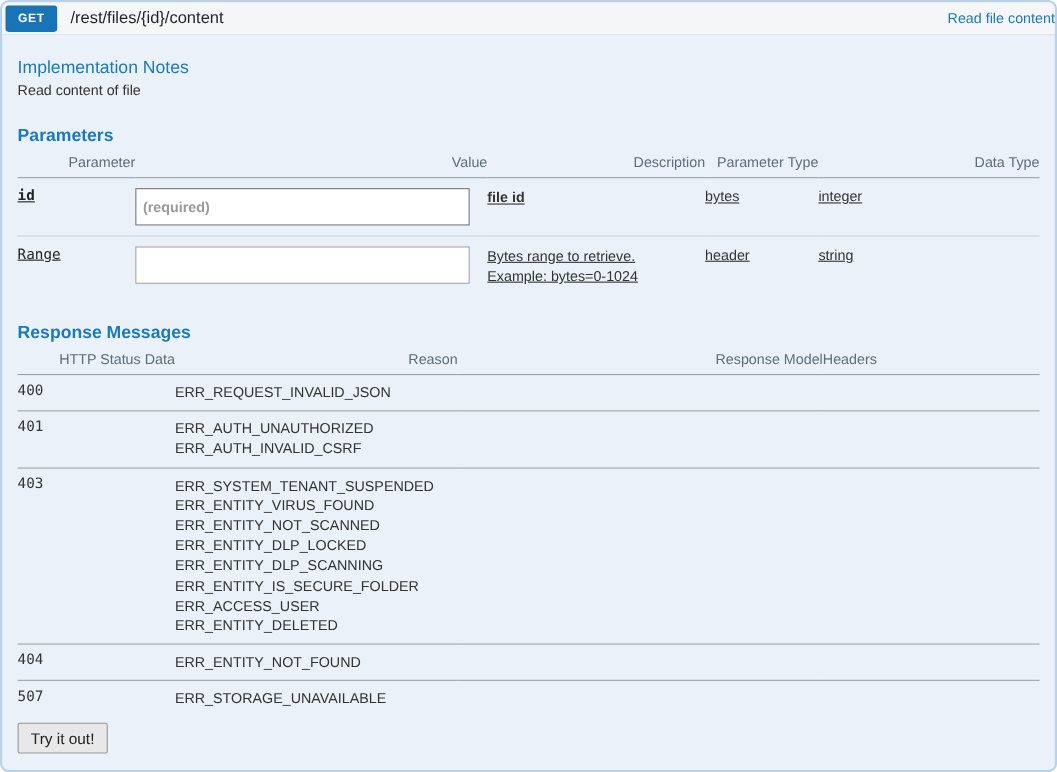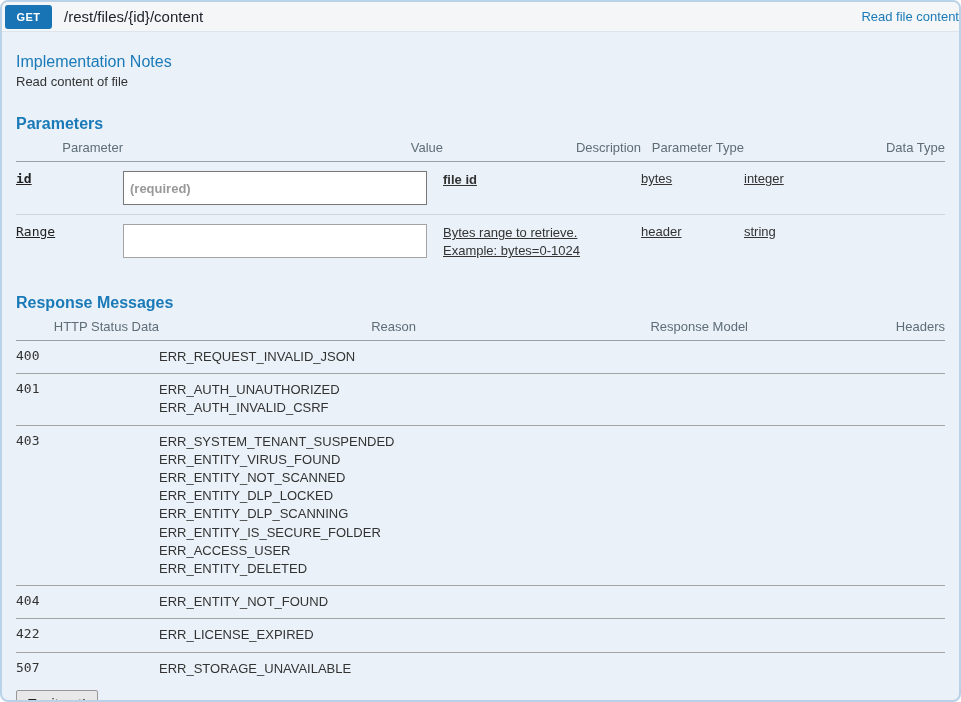--- a/index.html
+++ b/index.html
@@ -31,21 +31,21 @@
   .toggle-link{margin-left:auto;font-size:13px;color:var(--accent);text-decoration:none;cursor:pointer;}
   .content{padding:8px 14px 0 14px;}
   h4.section-title{color:var(--accent);font-weight:400;font-size:16px;line-height:19px;margin:12px 0 2px 0;}
   h4.gap{margin-top:24px;font-weight:bold;}
   .notes-text{font-size:13px;color:#333;margin:3px 0 0 0;line-height:16px;}
   table{border-collapse:collapse;width:100%;table-layout:fixed;}
   th{
     text-align:right;font-weight:400;font-size:13px;color:#5e6d78;
     padding:5px 0 6px 0;border-bottom:1px solid #97a1ab;
   }
-  th.right{text-align:right;}
+  th.right{text-align:left;}
   td{vertical-align:top;font-size:13px;color:#333;}
   
   .params-table td{padding:9px 0 9px 0;text-decoration:underline;}
   .params-table tr.sep td{border-bottom:1px solid #ccd4dc;}
   .mono{font-family:"DejaVu Sans Mono","Liberation Mono",monospace;}
   .pname{font-size:13px;color:#222;}
   .pname.required{font-weight:bold;}
   .pdesc.required{font-weight:bold;}
   input.param-input{
     width:304px;height:34px;padding:2px 6px;
@@ -176,28 +176,20 @@
           </tr>
           <tr>
             <td class="code-cell">404</td>
             <td>
               <div class="reason-line">ERR_ENTITY_NOT_FOUND</div>
             </td>
             <td></td>
             <td></td>
           </tr>
           <tr>
-            <td class="code-cell">422</td>
-            <td>
-              <div class="reason-line">ERR_LICENSE_EXPIRED</div>
-            </td>
-            <td></td>
-            <td></td>
-          </tr>
-          <tr>
             <td class="code-cell">507</td>
             <td>
               <div class="reason-line">ERR_STORAGE_UNAVAILABLE</div>
             </td>
             <td></td>
             <td></td>
           </tr>
         </tbody>
     </table>
 

